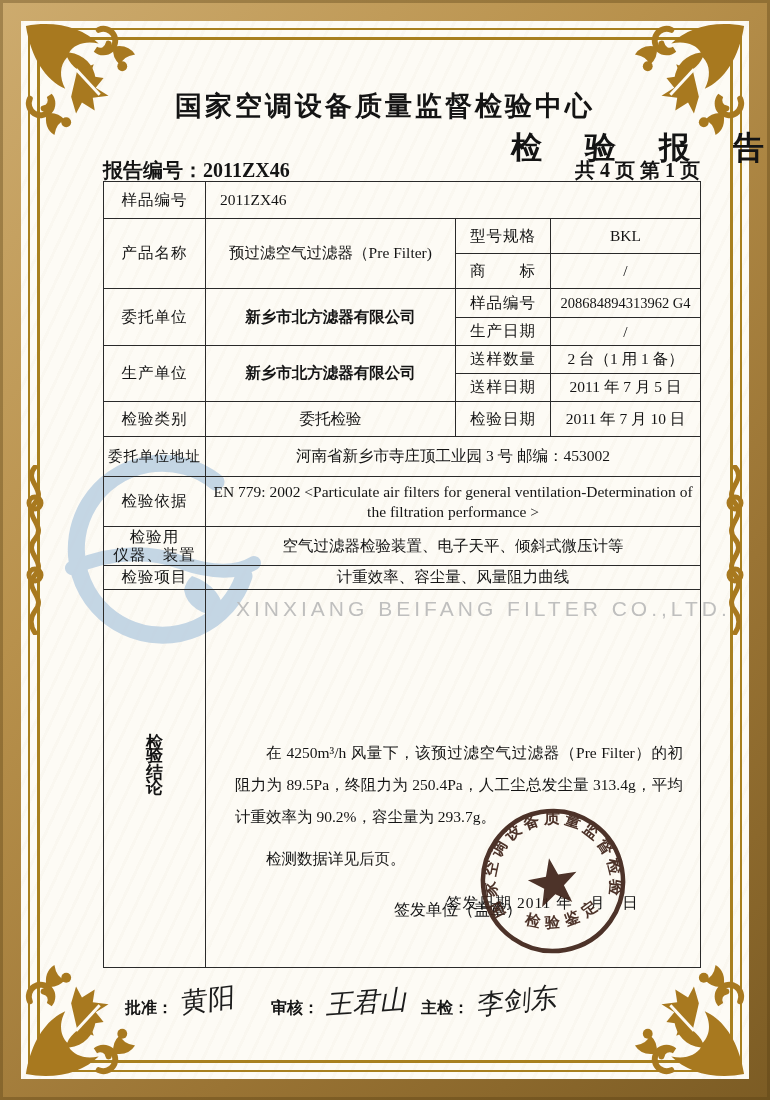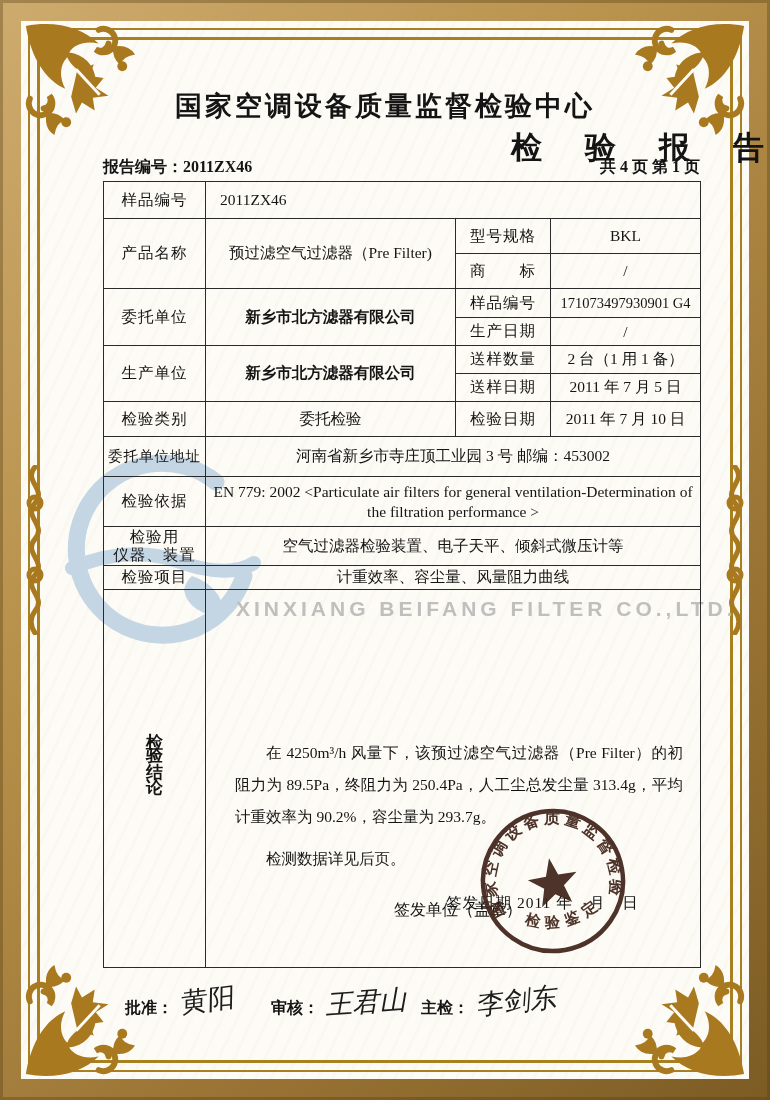--- a/index.html
+++ b/index.html
@@ -20,29 +20,29 @@
   .corner.br{right:20px;bottom:20px;transform:scale(-1,-1);}
   .scroll{position:absolute;width:28px;height:170px;top:465px;}
   .scroll.left{left:21px;}
   .scroll.right{right:21px;transform:scaleX(-1);}
   
   .wm{position:absolute;inset:0;z-index:1;pointer-events:none;}
   .wm-logo{position:absolute;left:46px;top:450px;opacity:.8;}
   .wm-cn{position:absolute;left:194px;top:482px;font-family:"DejaVu Sans","Liberation Sans",sans-serif;
          font-weight:bold;font-size:112px;letter-spacing:16px;color:#c7c7c7;opacity:.8;white-space:nowrap;}
   .wm-en{position:absolute;left:236px;top:597px;font-family:"Liberation Sans","DejaVu Sans",sans-serif;
-         font-size:21px;letter-spacing:4px;color:#b9b9b9;opacity:.9;white-space:nowrap;font-weight:bold;}
+         font-size:21px;letter-spacing:4px;color:#b9b9b9;opacity:.9;white-space:nowrap;}
   
   .content{position:absolute;inset:0;z-index:2;}
   .org-title{position:absolute;top:88px;left:0;width:100%;text-align:center;
              font-size:27px;font-weight:bold;letter-spacing:3px;}
   .report-title{position:absolute;top:127px;left:0;width:100%;text-align:right;
                 font-size:31px;font-weight:bold;letter-spacing:6px;}
   .meta-row{position:absolute;top:157px;left:103px;width:597px;display:flex;
-            justify-content:space-between;font-size:16px;font-weight:600;}
+            justify-content:space-between;font-size:20px;font-weight:600;}
   table.rpt{position:absolute;left:103px;top:181px;width:597px;border-collapse:collapse;table-layout:fixed;}
   table.rpt td{border:1.5px solid #2a2a2a;text-align:center;vertical-align:middle;
                font-size:15.5px;padding:1px 3px;background:transparent;}
   td.lbl{letter-spacing:1px;}
   .two-line{line-height:18px;}
   .basis-txt{font-size:14.5px;line-height:20px;}
   
   td.concl{position:relative;text-align:left;vertical-align:top;}
   .v-label{display:flex;align-items:center;justify-content:center;height:100%;}
   .v-label span{writing-mode:vertical-rl;text-orientation:upright;letter-spacing:15px;
@@ -154,21 +154,21 @@
         <td>BKL</td>
       </tr>
       <tr style="height:35px">
         <td class="lbl">商　　标</td>
         <td>/</td>
       </tr>
       <tr style="height:29px">
         <td class="lbl" rowspan="2">委托单位</td>
         <td rowspan="2" style="font-weight:600">新乡市北方滤器有限公司</td>
         <td class="lbl">样品编号</td>
-        <td style="font-size:14.5px">171073497930901 G4</td>
+        <td style="font-size:14.5px">208684894313962 G4</td>
       </tr>
       <tr style="height:28px">
         <td class="lbl">生产日期</td>
         <td>/</td>
       </tr>
       <tr style="height:28px">
         <td class="lbl" rowspan="2">生产单位</td>
         <td rowspan="2" style="font-weight:600">新乡市北方滤器有限公司</td>
         <td class="lbl">送样数量</td>
         <td>2 台（1 用 1 备）</td>

